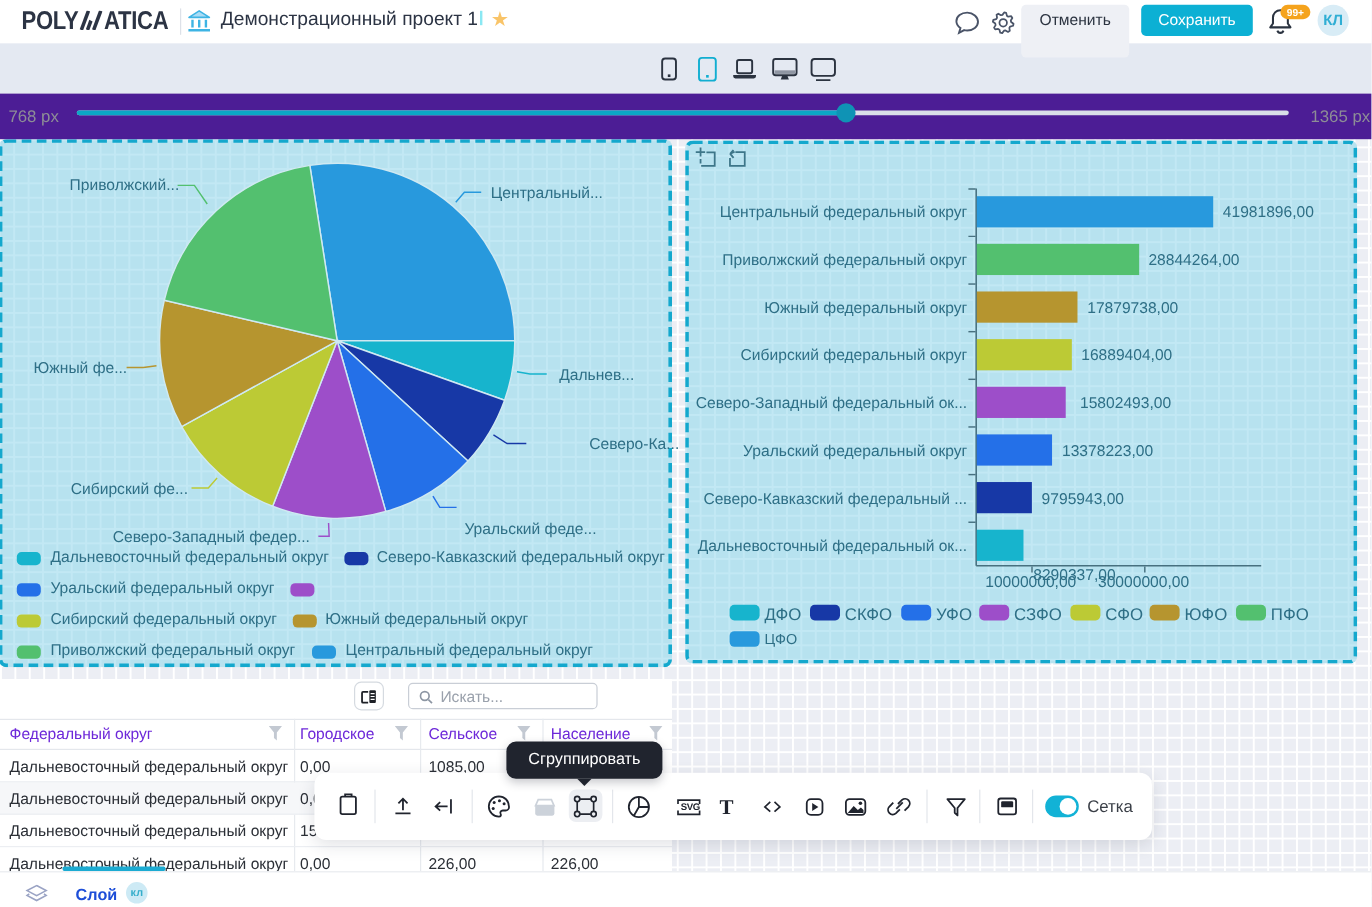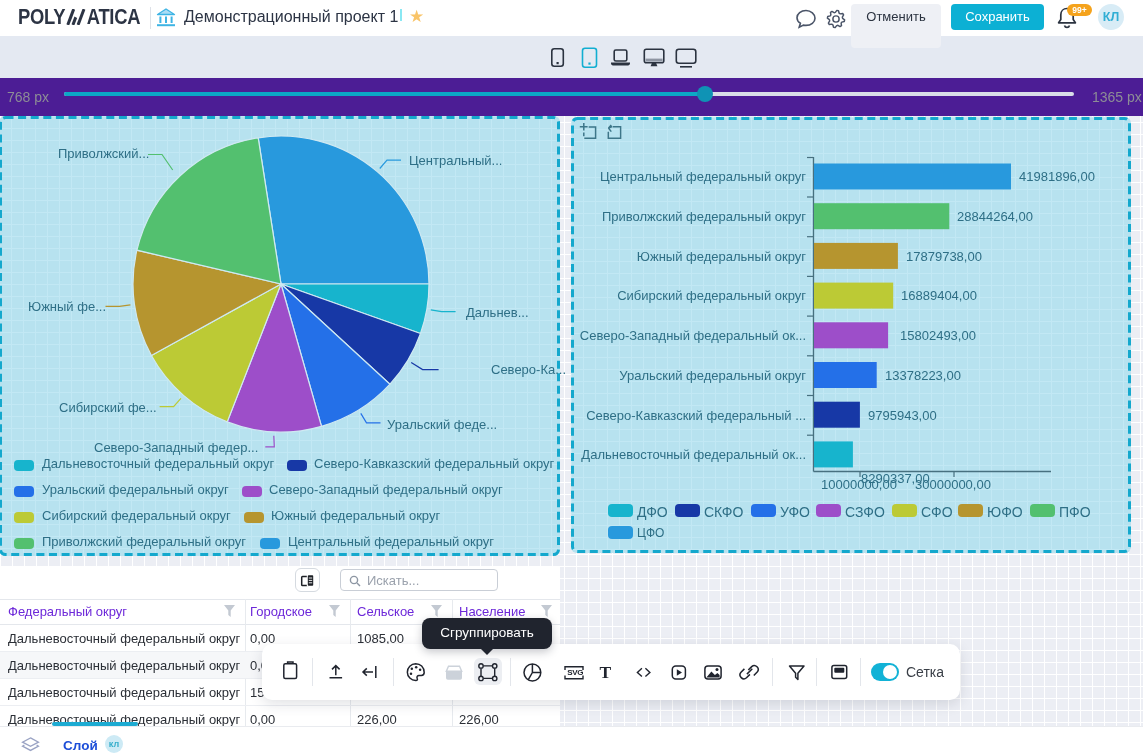--- a/index.html
+++ b/index.html
@@ -93,35 +93,34 @@
         <path d="M358.8,294.4 L364.5,303.8 L378.5,303.8" stroke="#2470e8"></path>
         <path d="M271.8,316.8 L272.3,327.8 L263.3,327.8" stroke="#9d4ec9"></path>
         <path d="M178.9,279.4 L171.6,287.6 L157.6,287.6" stroke="#bcca35"></path>
         <path d="M128.4,185.8 L117.5,187.3 L103.5,187.3" stroke="#b6952f"></path>
         <path d="M170.7,51 L160,35.5 L146,35.5" stroke="#53c06f"></path>
       </g>
     </svg>
     <div class="chart-label" style="left:407px;top:34px;">Центральный...</div>
     <div class="chart-label" style="left:464px;top:186px;">Дальнев...</div>
     <div class="chart-label" style="left:441px;top:243px;margin-left:48px;">Северо-Ка...</div>
-    <div class="chart-label" style="left:385px;top:298px;">Уральский феде...</div>
+    <div class="chart-label" style="left:385px;top:314px;">Уральский феде...</div>
     <div class="chart-label" style="left:92px;top:321px;">Северо-Западный федер...</div>
     <div class="chart-label" style="left:57px;top:281px;">Сибирский фе...</div>
     <div class="chart-label" style="left:26px;top:180px;">Южный фе...</div>
     <div class="chart-label" style="left:56px;top:27px;">Приволжский...</div>
 
     <div class="sw" style="left:12px;top:341px;width:20px;height:11px;background:#17b4cd;"></div>
     <div class="chart-label" style="left:40px;top:337px;">Дальневосточный федеральный округ</div>
     <div class="sw" style="left:285px;top:341px;width:20px;height:11px;background:#1738a6;"></div>
     <div class="chart-label" style="left:312px;top:337px;">Северо-Кавказский федеральный округ</div>
 
     <div class="sw" style="left:12px;top:367px;width:20px;height:11px;background:#2470e8;"></div>
     <div class="chart-label" style="left:40px;top:363px;">Уральский федеральный округ</div>
     <div class="sw" style="left:240px;top:367px;width:20px;height:11px;background:#9d4ec9;"></div>
-    <div class="chart-label" style="left:267px;top:363px;">Северо-Западный федеральный округ</div>
 
     <div class="sw" style="left:12px;top:393px;width:20px;height:11px;background:#bcca35;"></div>
     <div class="chart-label" style="left:40px;top:389px;">Сибирский федеральный округ</div>
     <div class="sw" style="left:242px;top:393px;width:20px;height:11px;background:#b6952f;"></div>
     <div class="chart-label" style="left:269px;top:389px;">Южный федеральный округ</div>
 
     <div class="sw" style="left:12px;top:419px;width:20px;height:11px;background:#53c06f;"></div>
     <div class="chart-label" style="left:40px;top:415px;">Приволжский федеральный округ</div>
     <div class="sw" style="left:258px;top:419px;width:20px;height:11px;background:#2899dd;"></div>
     <div class="chart-label" style="left:286px;top:415px;">Центральный федеральный округ</div>

